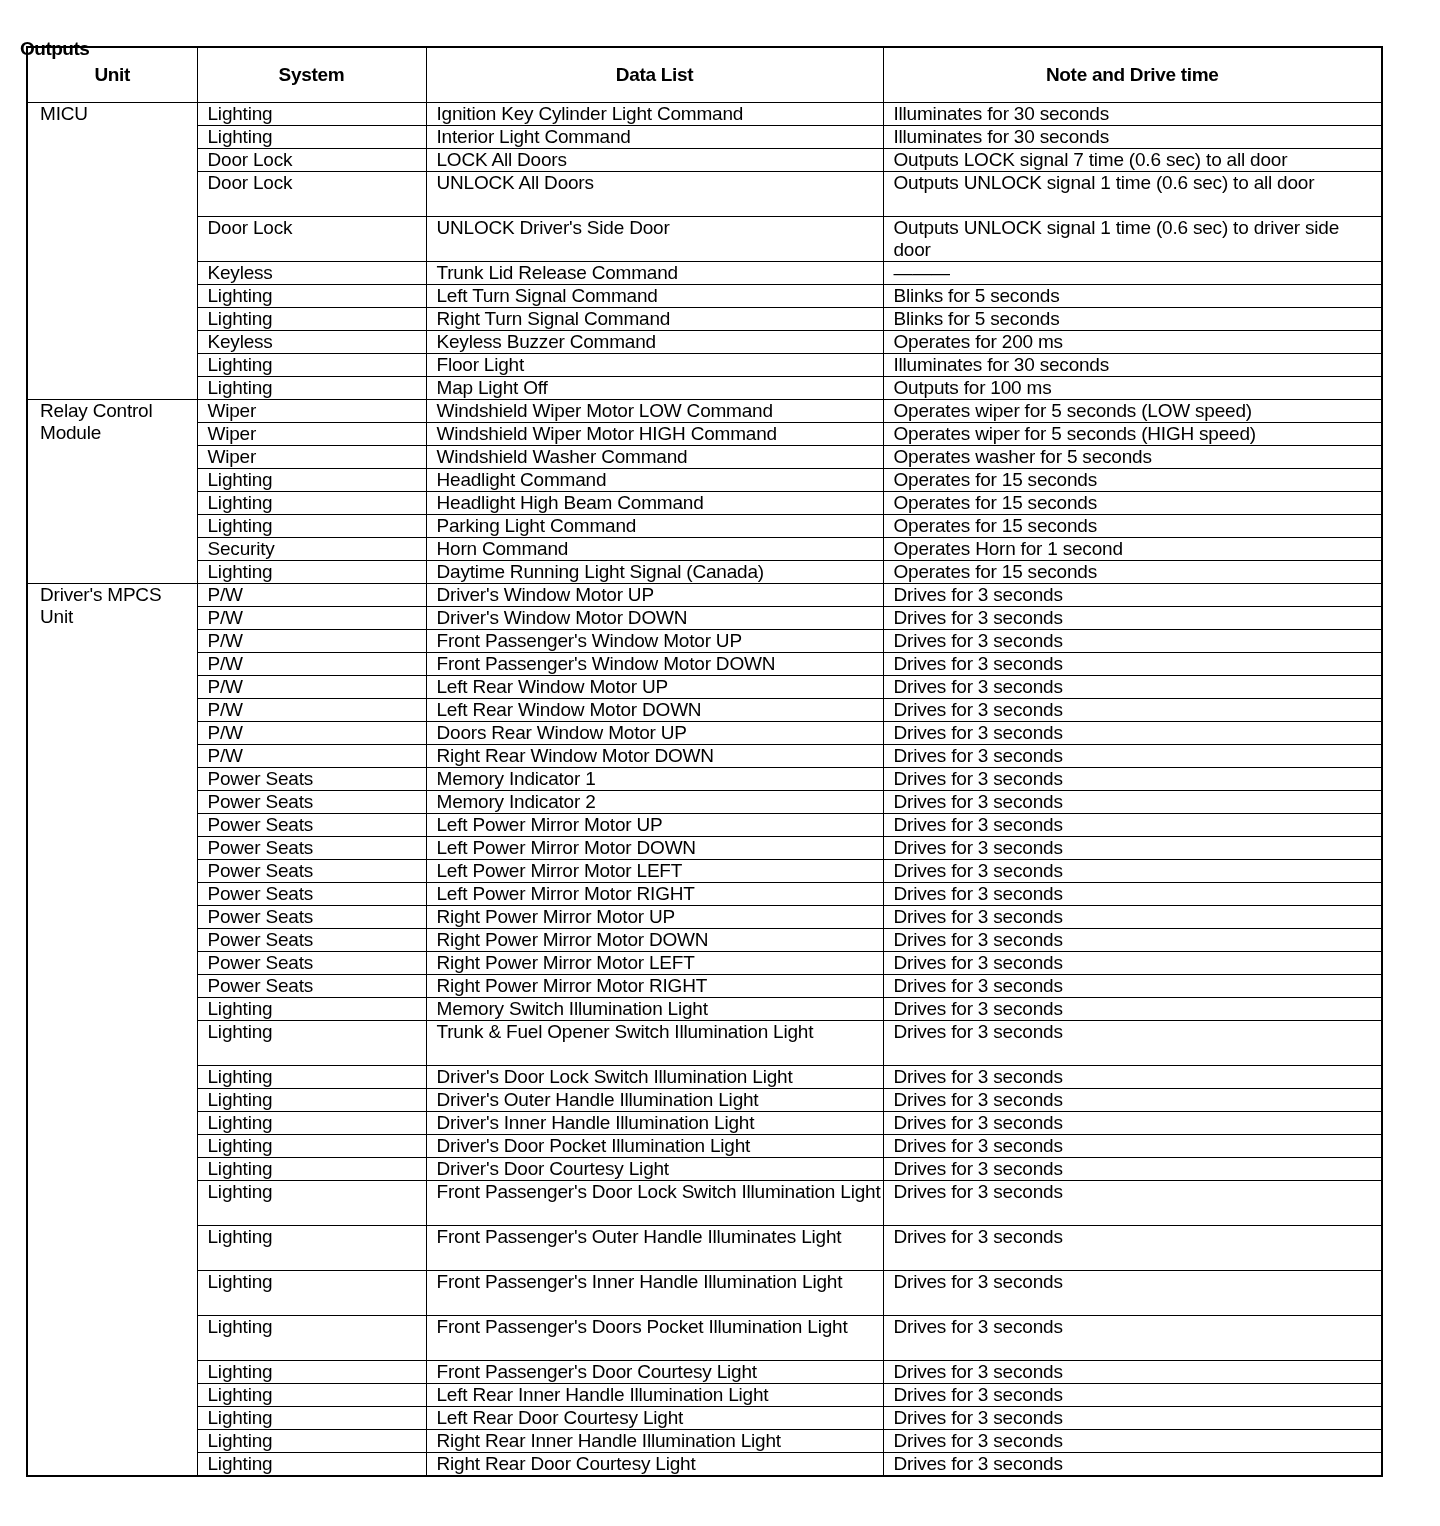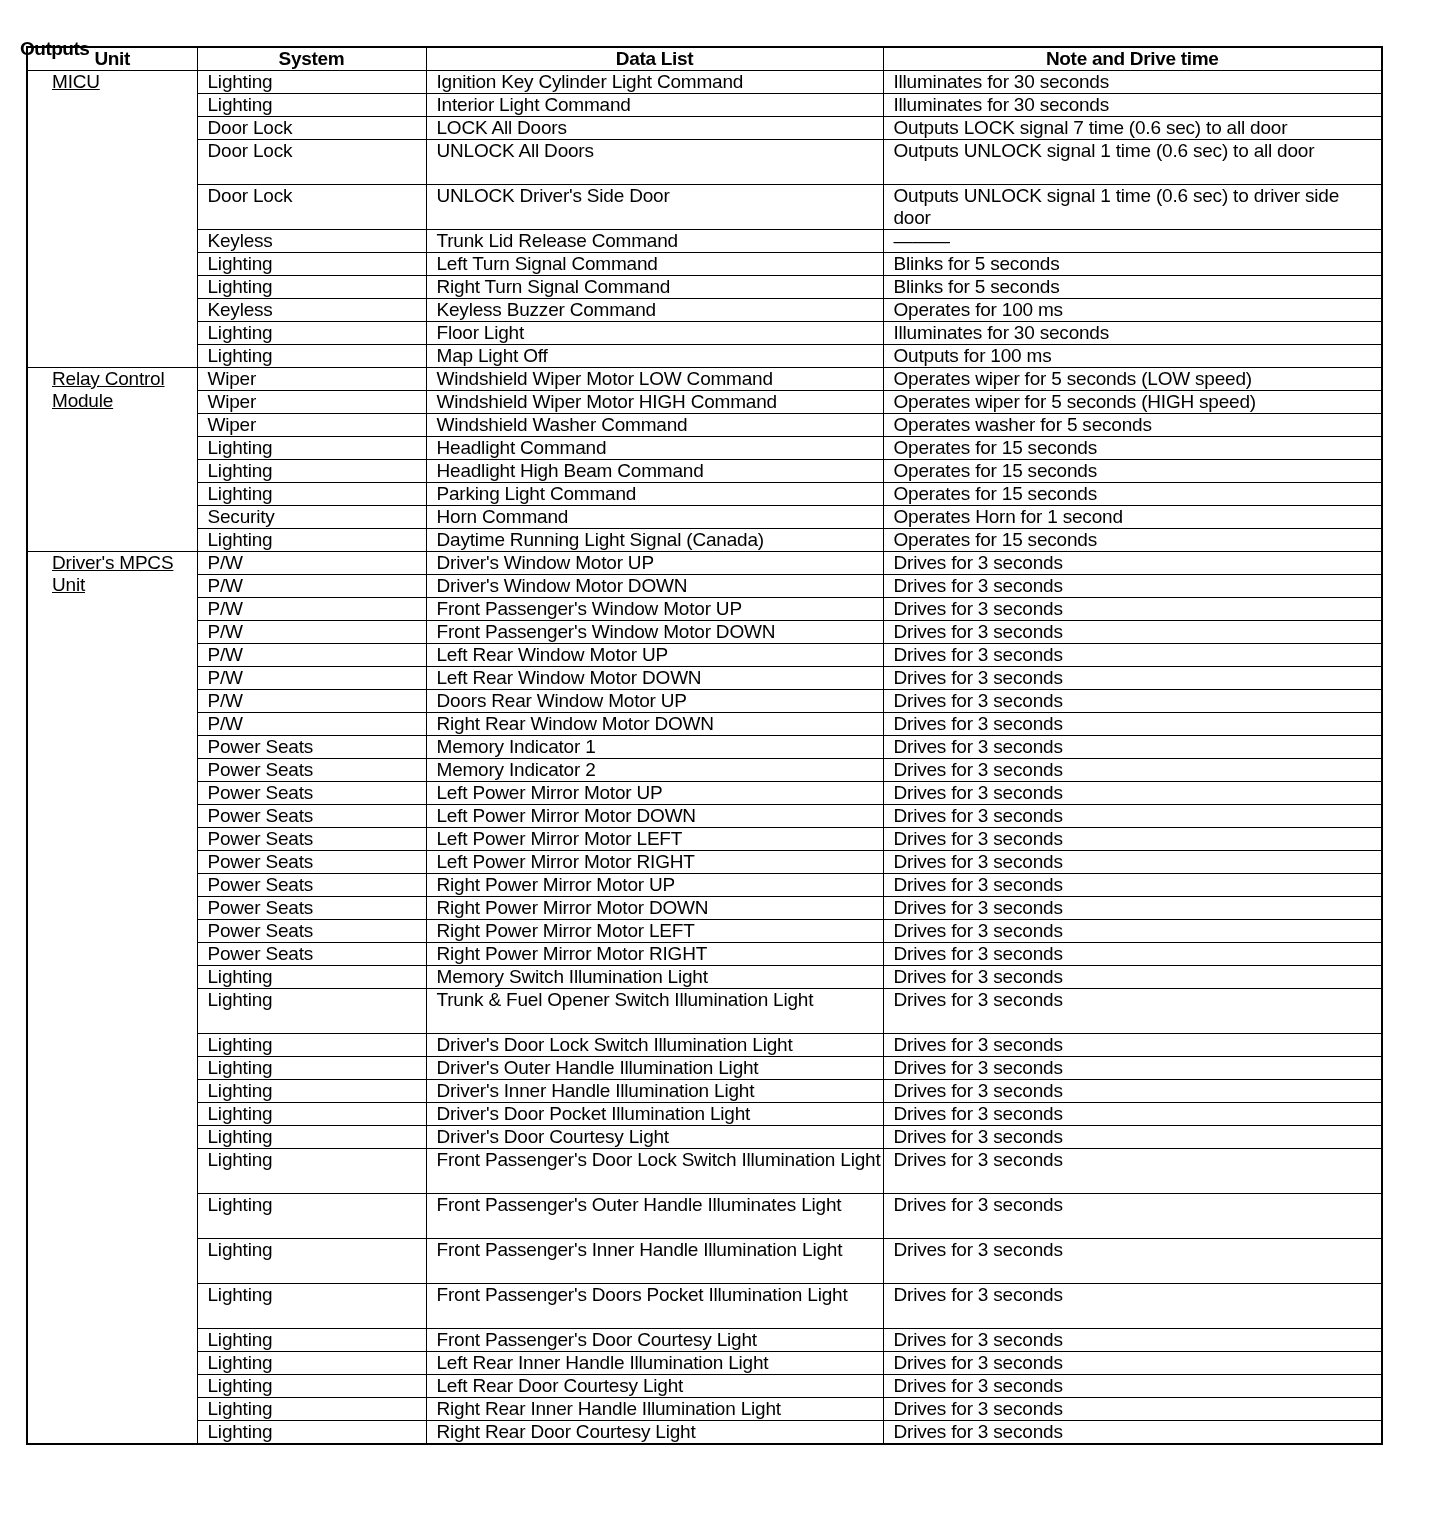--- a/index.html
+++ b/index.html
@@ -1,24 +1,24 @@
 <!DOCTYPE html>
 <html><head>
 <meta charset="utf-8">
 <style>
   html, body { margin: 0; padding: 0; background: #ffffff; }
   body { width: 1440px; height: 1526px; position: relative; overflow: hidden; font-family: "Liberation Sans", sans-serif; color: #000; }
   .title { position: absolute; left: 20px; top: 38px; font-size: 19px; font-weight: bold; letter-spacing: -0.5px; }
   table.outputs { position: absolute; left: 26px; top: 46px; width: 1355px; border-collapse: collapse; table-layout: fixed; border: 2px solid #000; }
-  table.outputs th { font-size: 19px; font-weight: bold; text-align: center; height: 22px; padding: 0; border: 1.5px solid #000; line-height: 22px; letter-spacing: -0.3px; }
+  table.outputs th { font-size: 19px; font-weight: bold; text-align: center; height: 22px; padding: 16px; border: 1.5px solid #000; line-height: 22px; letter-spacing: -0.3px; }
   table.outputs td { font-size: 19px; vertical-align: top; padding: 0 0 0 10px; line-height: 22px; border-left: 1.5px solid #000; border-right: 1.5px solid #000; letter-spacing: -0.2px; }
   table.outputs td.sys, table.outputs td.data, table.outputs td.note { border-bottom: 1.5px solid #000; }
   table.outputs tr.r1 td.sys, table.outputs tr.r1 td.data, table.outputs tr.r1 td.note { height: 22px; }
   table.outputs tr.r2 td.sys, table.outputs tr.r2 td.data, table.outputs tr.r2 td.note { height: 44px; }
-  table.outputs td.unit { border-bottom: 1.5px solid #000; padding-left: 24px; text-decoration: underline; }
+  table.outputs td.unit { border-bottom: 1.5px solid #000; padding-left: 12px; }
   col.c-unit { width: 170px; }
   col.c-sys { width: 229px; }
   col.c-data { width: 457px; }
   col.c-note { width: 499px; }
 </style>
 </head>
 <body>
 
 <div class="title">Outputs</div>
 
@@ -75,21 +75,21 @@
         <td class="note">Blinks for 5 seconds</td>
       </tr>
       <tr class="r1">
         <td class="sys">Lighting</td>
         <td class="data">Right Turn Signal Command</td>
         <td class="note">Blinks for 5 seconds</td>
       </tr>
       <tr class="r1">
         <td class="sys">Keyless</td>
         <td class="data">Keyless Buzzer Command</td>
-        <td class="note">Operates for 100 ms</td>
+        <td class="note">Operates for 200 ms</td>
       </tr>
       <tr class="r1">
         <td class="sys">Lighting</td>
         <td class="data">Floor Light</td>
         <td class="note">Illuminates for 30 seconds</td>
       </tr>
       <tr class="r1">
         <td class="sys">Lighting</td>
         <td class="data">Map Light Off</td>
         <td class="note">Outputs for 100 ms</td>

